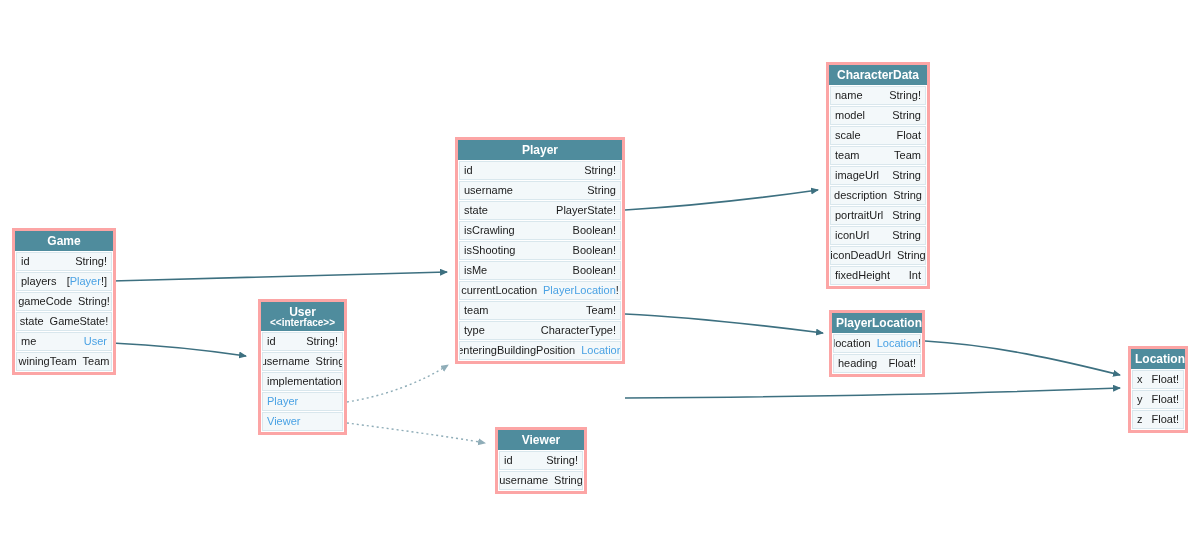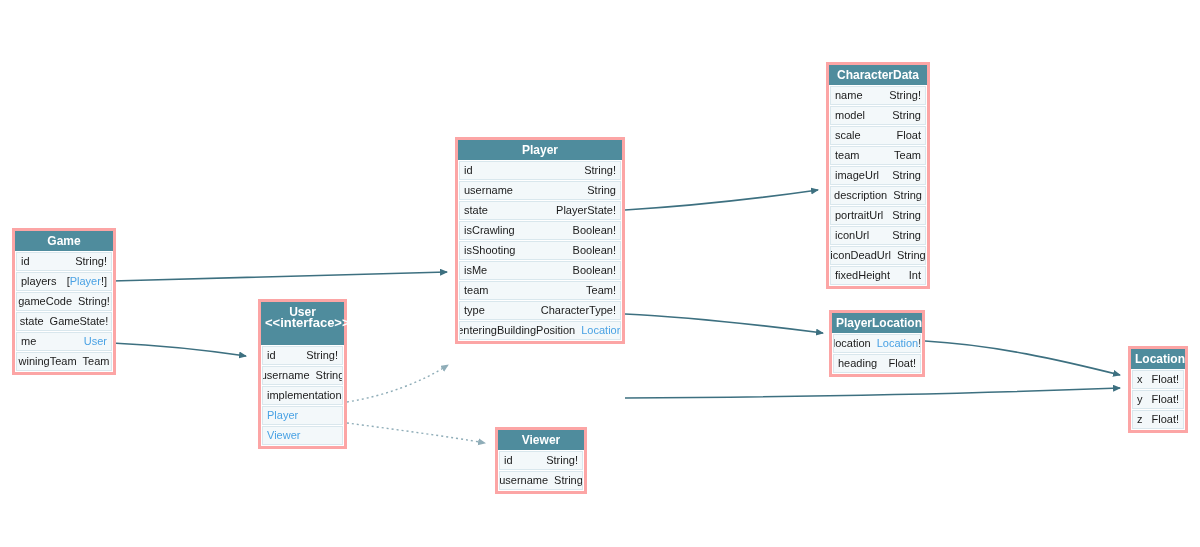--- a/index.html
+++ b/index.html
@@ -2,21 +2,21 @@
 <html><head>
 <meta charset="utf-8">
 <style>
   html,body{margin:0;padding:0;background:#ffffff;}
   body{width:1200px;height:547px;overflow:hidden;font-family:"Liberation Sans",sans-serif;}
   .canvas{position:relative;width:1200px;height:547px;background:#ffffff;}
   #relations{position:absolute;left:0;top:0;width:1200px;height:547px;}
   .entity{position:absolute;border:3px solid #fca5a5;background:#ffffff;box-sizing:border-box;}
   .entity-header{background:#4f8c9d;color:#ffffff;text-align:center;font-weight:bold;
     font-size:12px;line-height:20px;padding:0 4px;white-space:nowrap;}
-  .entity-subtitle{font-size:13px;font-weight:bold;line-height:9px;margin-top:-4px;padding-bottom:18px;}
+  .entity-subtitle{font-size:10px;font-weight:bold;line-height:9px;margin-top:-4px;padding-bottom:4px;}
   .entity-body{padding:1px;}
   .row{display:flex;justify-content:center;align-items:center;gap:6px;
     height:17px;line-height:17px;border:1px solid #d9e7ed;background:#f3f8fa;
     margin-bottom:1px;padding:0 4px;font-size:11px;color:#1a1a1a;white-space:nowrap;overflow:hidden;}
   .row:last-child{margin-bottom:0;}
   .fname{text-align:left;}
   .ftype{text-align:right;margin-left:auto;}
   .tlink{color:#4aa2e4;cursor:pointer;}
   .label-row{justify-content:flex-start;}
 </style>
@@ -118,20 +118,24 @@
           </div>
           <div class="row">
             <span class="fname">isShooting</span>
             <span class="ftype"><span>Boolean!</span></span>
           </div>
           <div class="row">
             <span class="fname">isMe</span>
             <span class="ftype"><span>Boolean!</span></span>
           </div>
           <div class="row">
+            <span class="fname">currentLocation</span>
+            <span class="ftype"><span class="tlink">PlayerLocation</span><span>!</span></span>
+          </div>
+          <div class="row">
             <span class="fname">team</span>
             <span class="ftype"><span>Team!</span></span>
           </div>
           <div class="row">
             <span class="fname">type</span>
             <span class="ftype"><span>CharacterType!</span></span>
           </div>
           <div class="row">
             <span class="fname">enteringBuildingPosition</span>
             <span class="ftype"><span class="tlink">Location</span></span>

